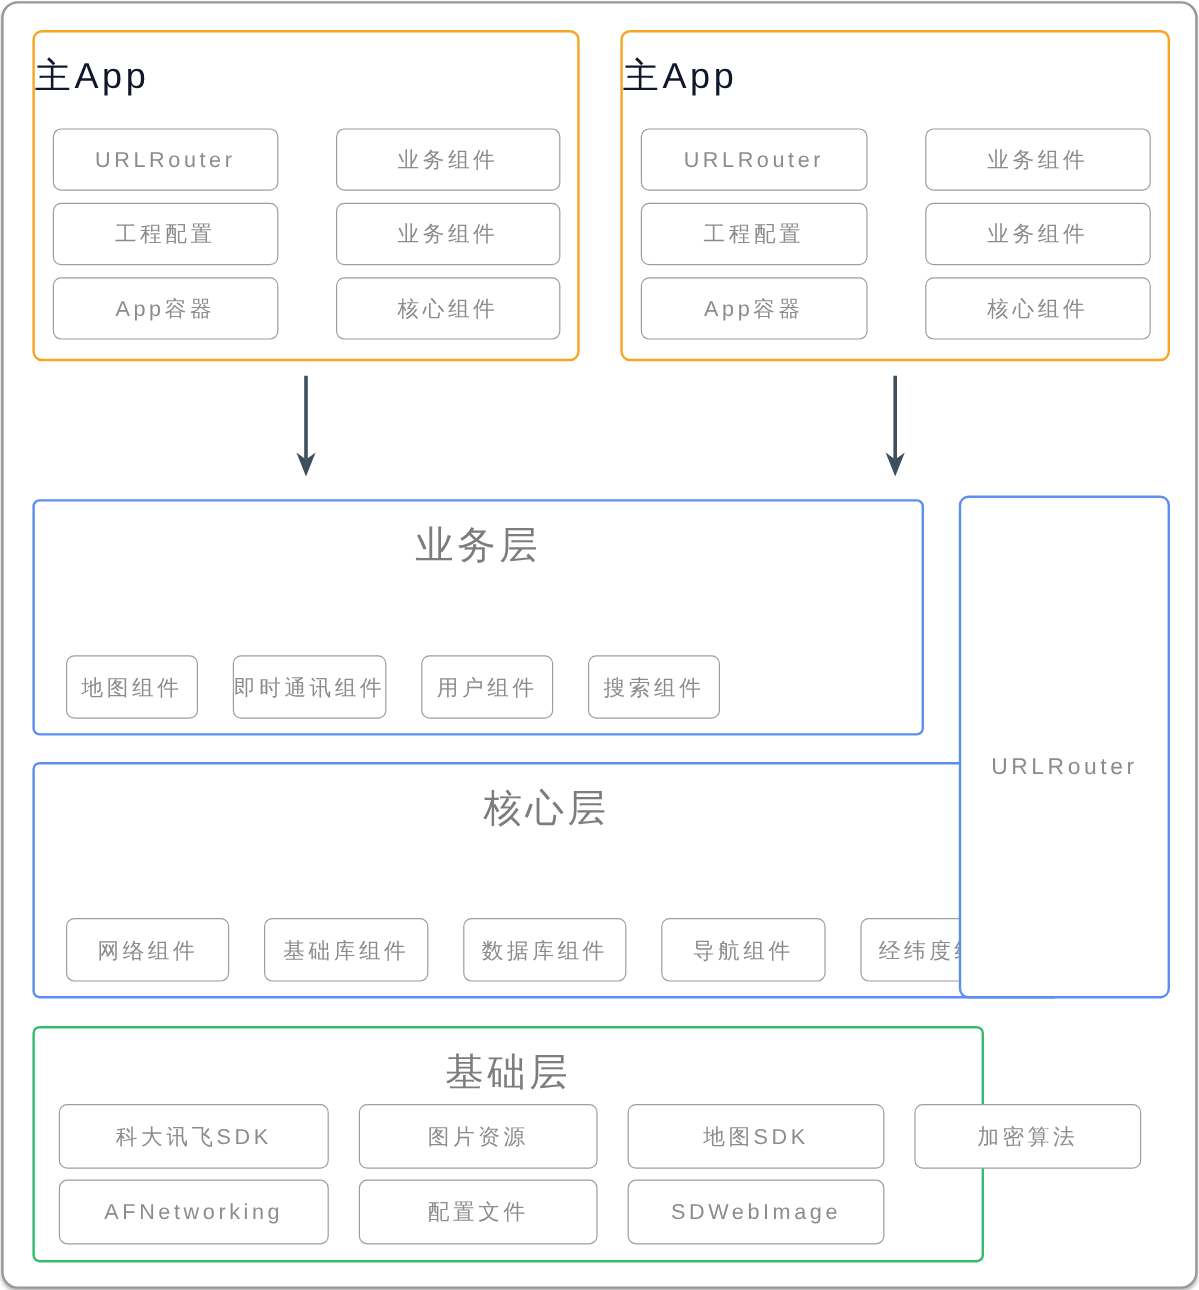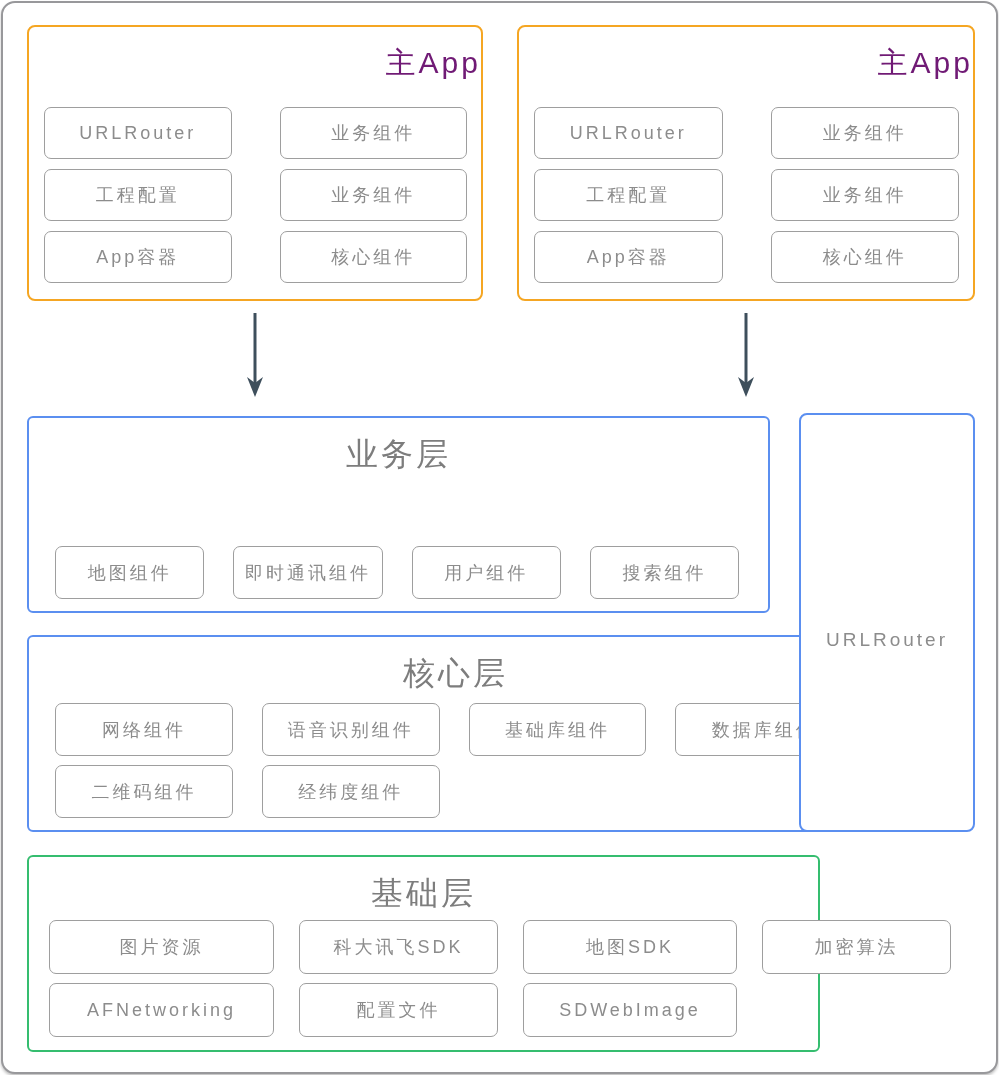--- a/index.html
+++ b/index.html
@@ -11,22 +11,22 @@
   .frame {
     position:absolute; left:1px; top:1px; width:993px; height:1069px;
     border:2px solid #98989b; border-radius:14px; background:#ffffff;
     box-shadow:0 2px 3px rgba(0,0,0,0.25);
   }
   .box { position:absolute; box-sizing:border-box; background:#ffffff; }
 
   
   .app-box { border:2px solid var(--orange,#f5a623); border-radius:8px; height:276px; top:25px; }
   .box-title {
-    margin-top:16px; text-align:right; font-size:30px; font-weight:500;
-    color:#701a75; letter-spacing:3px; white-space:nowrap;
+    margin-top:16px; text-align:left; font-size:30px; font-weight:500;
+    color:#0f172a; letter-spacing:3px; white-space:nowrap;
   }
   .app-cells {
     position:absolute; left:15px; right:14px; bottom:16px;
     display:grid; grid-template-columns:1fr 1fr;
     column-gap:48px; row-gap:10px; grid-auto-rows:52px;
   }
 
   
   .cell {
     box-sizing:border-box; border:1px solid #9e9e9e; border-radius:7px;
@@ -37,21 +37,21 @@
 
   
   .layer-box { border:2px solid var(--blue,#5b8ff0); border-radius:6px; }
   .layer-box.green { border-color:var(--green,#35bd6f); }
   .layer-title {
     margin-top:15px; text-align:center; font-size:32px; font-weight:500;
     color:#7d7d7d; letter-spacing:3px;
   }
   .layer-cells {
     position:absolute; left:26px; right:29px; bottom:12px;
-    display:grid; grid-template-columns:repeat(4,1fr);
+    display:grid; grid-template-columns:repeat(5,1fr);
     column-gap:29px; row-gap:9px; grid-auto-rows:53px;
   }
   .foundation-cells {
     position:absolute; left:20px; bottom:13px;
     display:grid; grid-template-columns:225px 199px 214px 189px;
     column-gap:25px; row-gap:9px; grid-auto-rows:54px;
   }
 
   
   .router-panel {
@@ -110,37 +110,36 @@
       <div class="cell">即时通讯组件</div>
       <div class="cell">用户组件</div>
       <div class="cell">搜索组件</div>
     </div>
   </div>
 
   <div class="box layer-box" style="left:27px;top:635px;width:857px;height:197px;">
     <div class="layer-title">核心层</div>
     <div class="layer-cells">
       <div class="cell">网络组件</div>
-      <div class="cell">语音识别组件</div>
       <div class="cell">基础库组件</div>
       <div class="cell">数据库组件</div>
-      <div class="cell">二维码组件</div>
+      <div class="cell">导航组件</div>
       <div class="cell">经纬度组件</div>
     </div>
   </div>
 
   <div class="box router-panel" style="left:799px;top:413px;width:176px;height:419px;">
     <div class="router-label">URLRouter</div>
   </div>
 
   <div class="box layer-box green" style="left:27px;top:855px;width:793px;height:197px;">
     <div class="layer-title">基础层</div>
     <div class="foundation-cells">
+      <div class="cell">科大讯飞SDK</div>
       <div class="cell">图片资源</div>
-      <div class="cell">科大讯飞SDK</div>
       <div class="cell">地图SDK</div>
       <div class="cell">加密算法</div>
       <div class="cell">AFNetworking</div>
       <div class="cell">配置文件</div>
       <div class="cell">SDWebImage</div>
     </div>
   </div>
 </div>
 
 </body></html>

